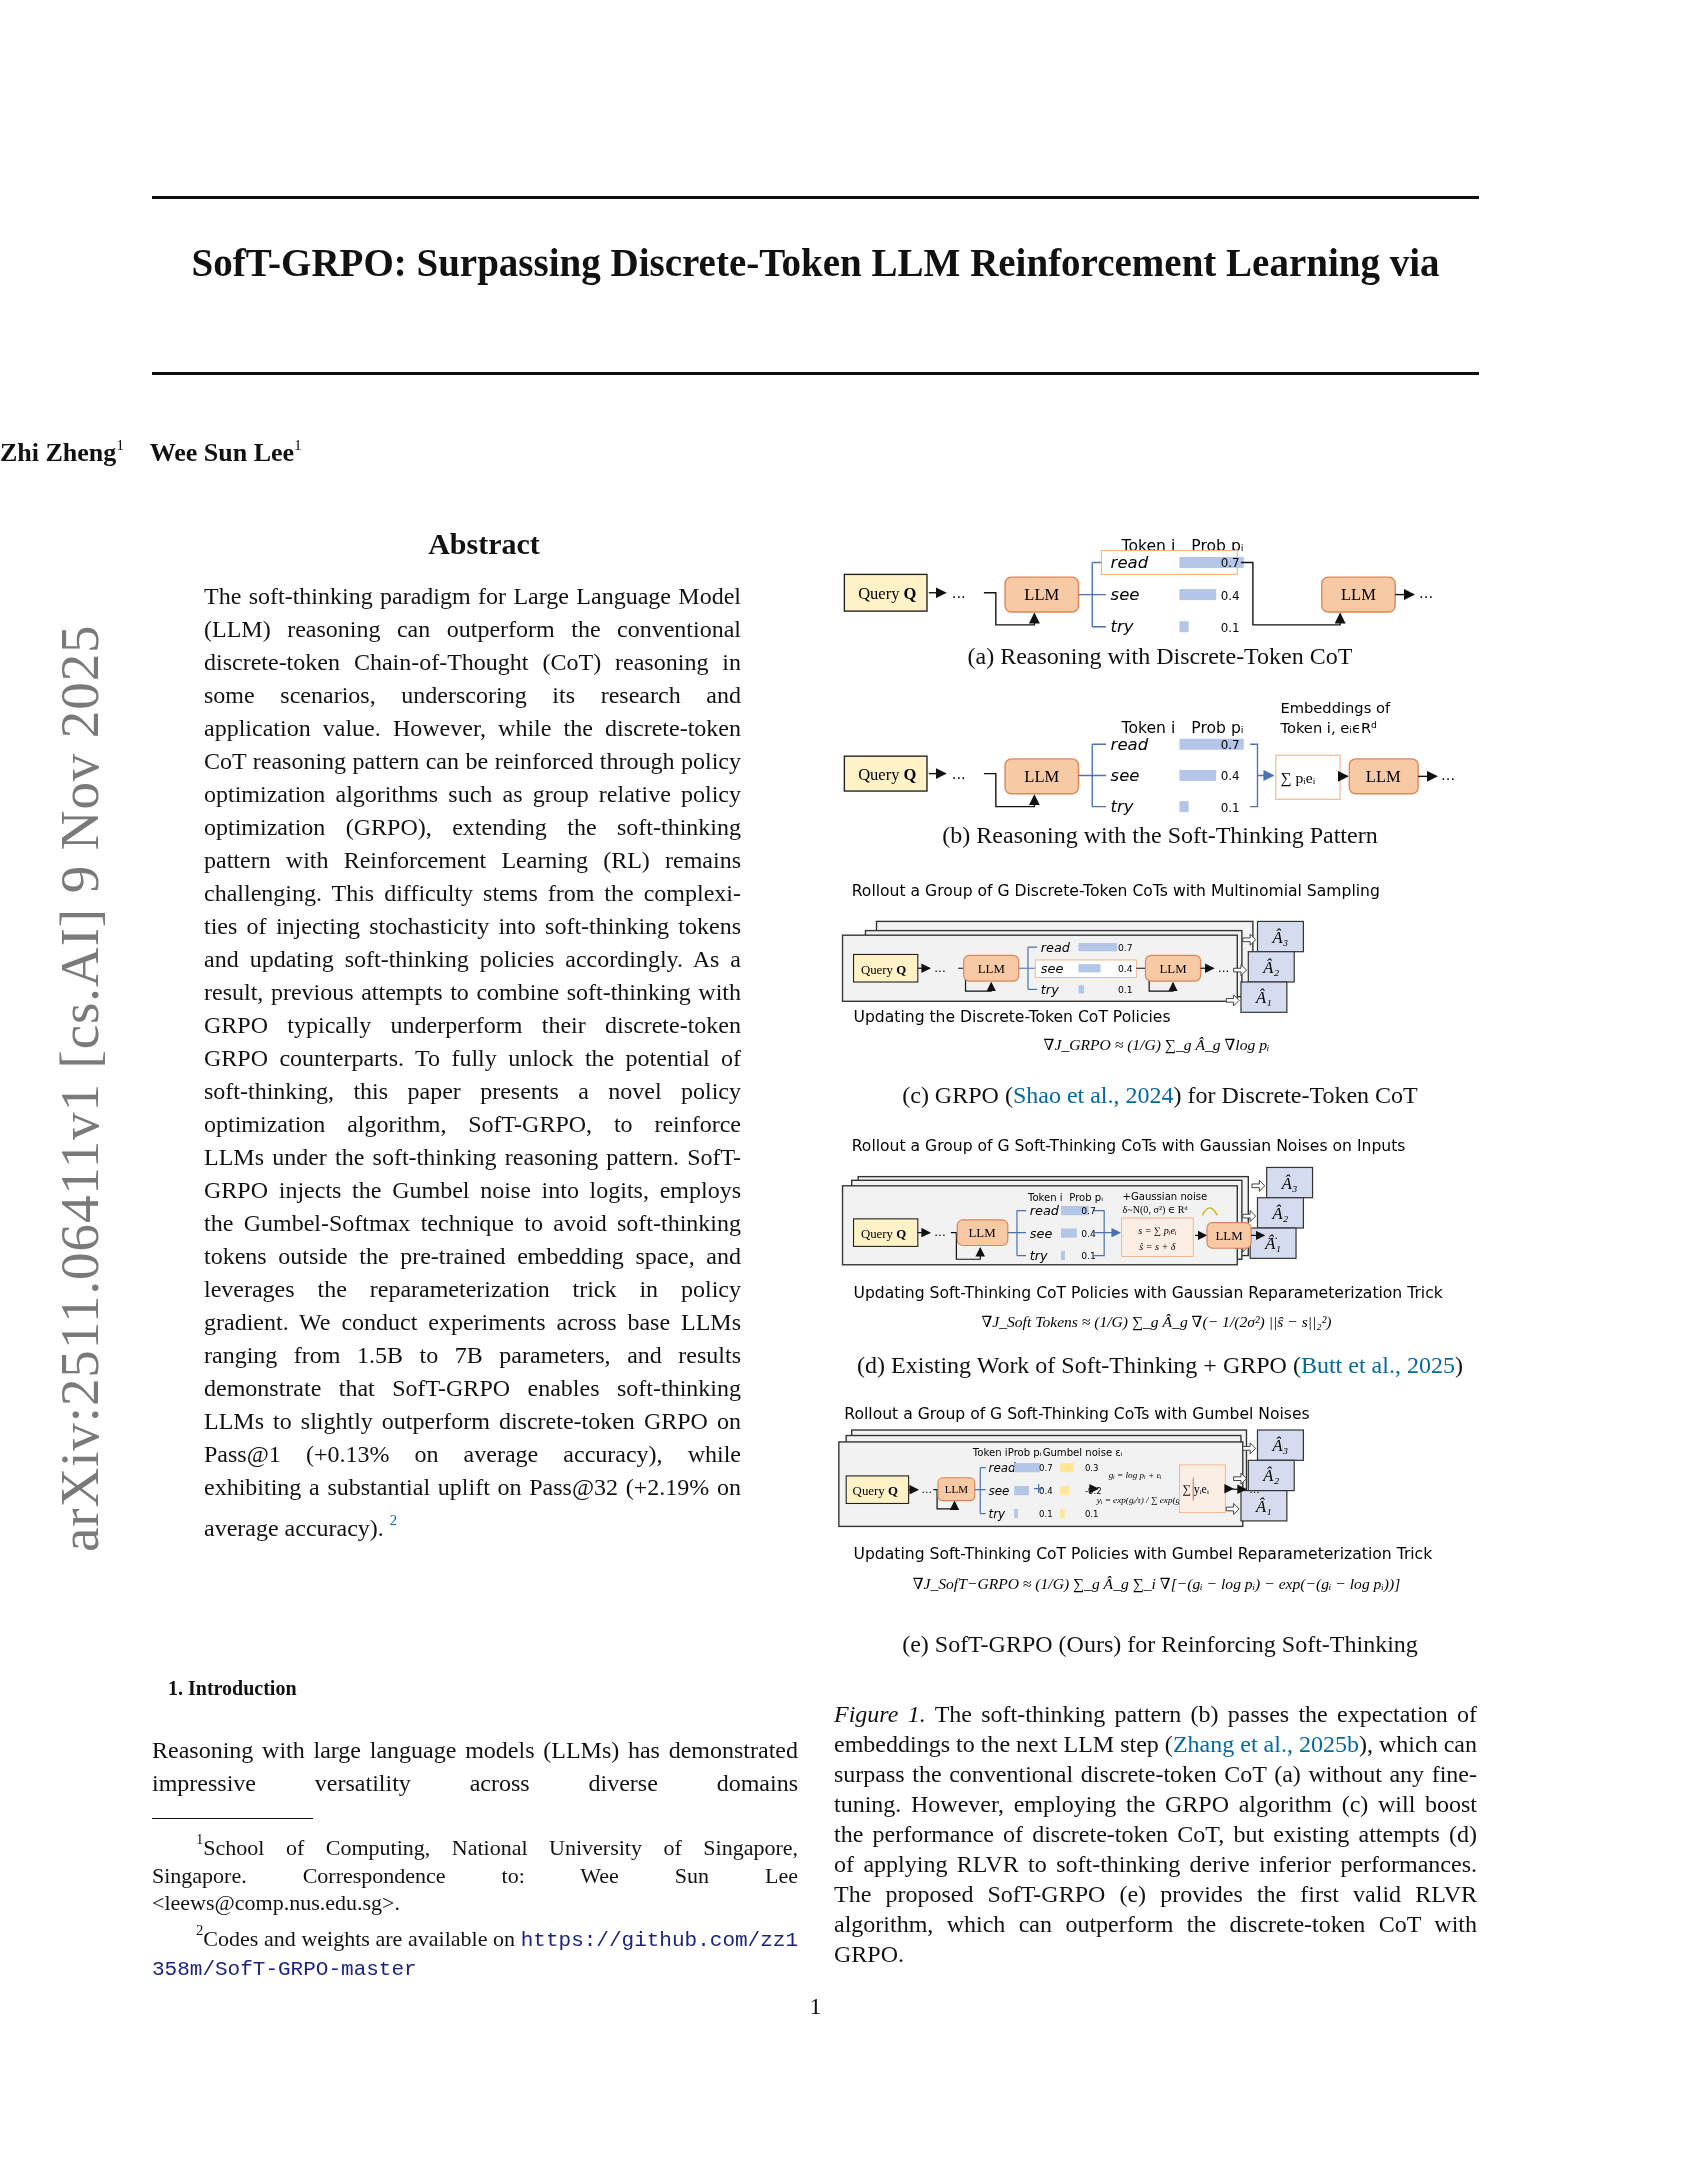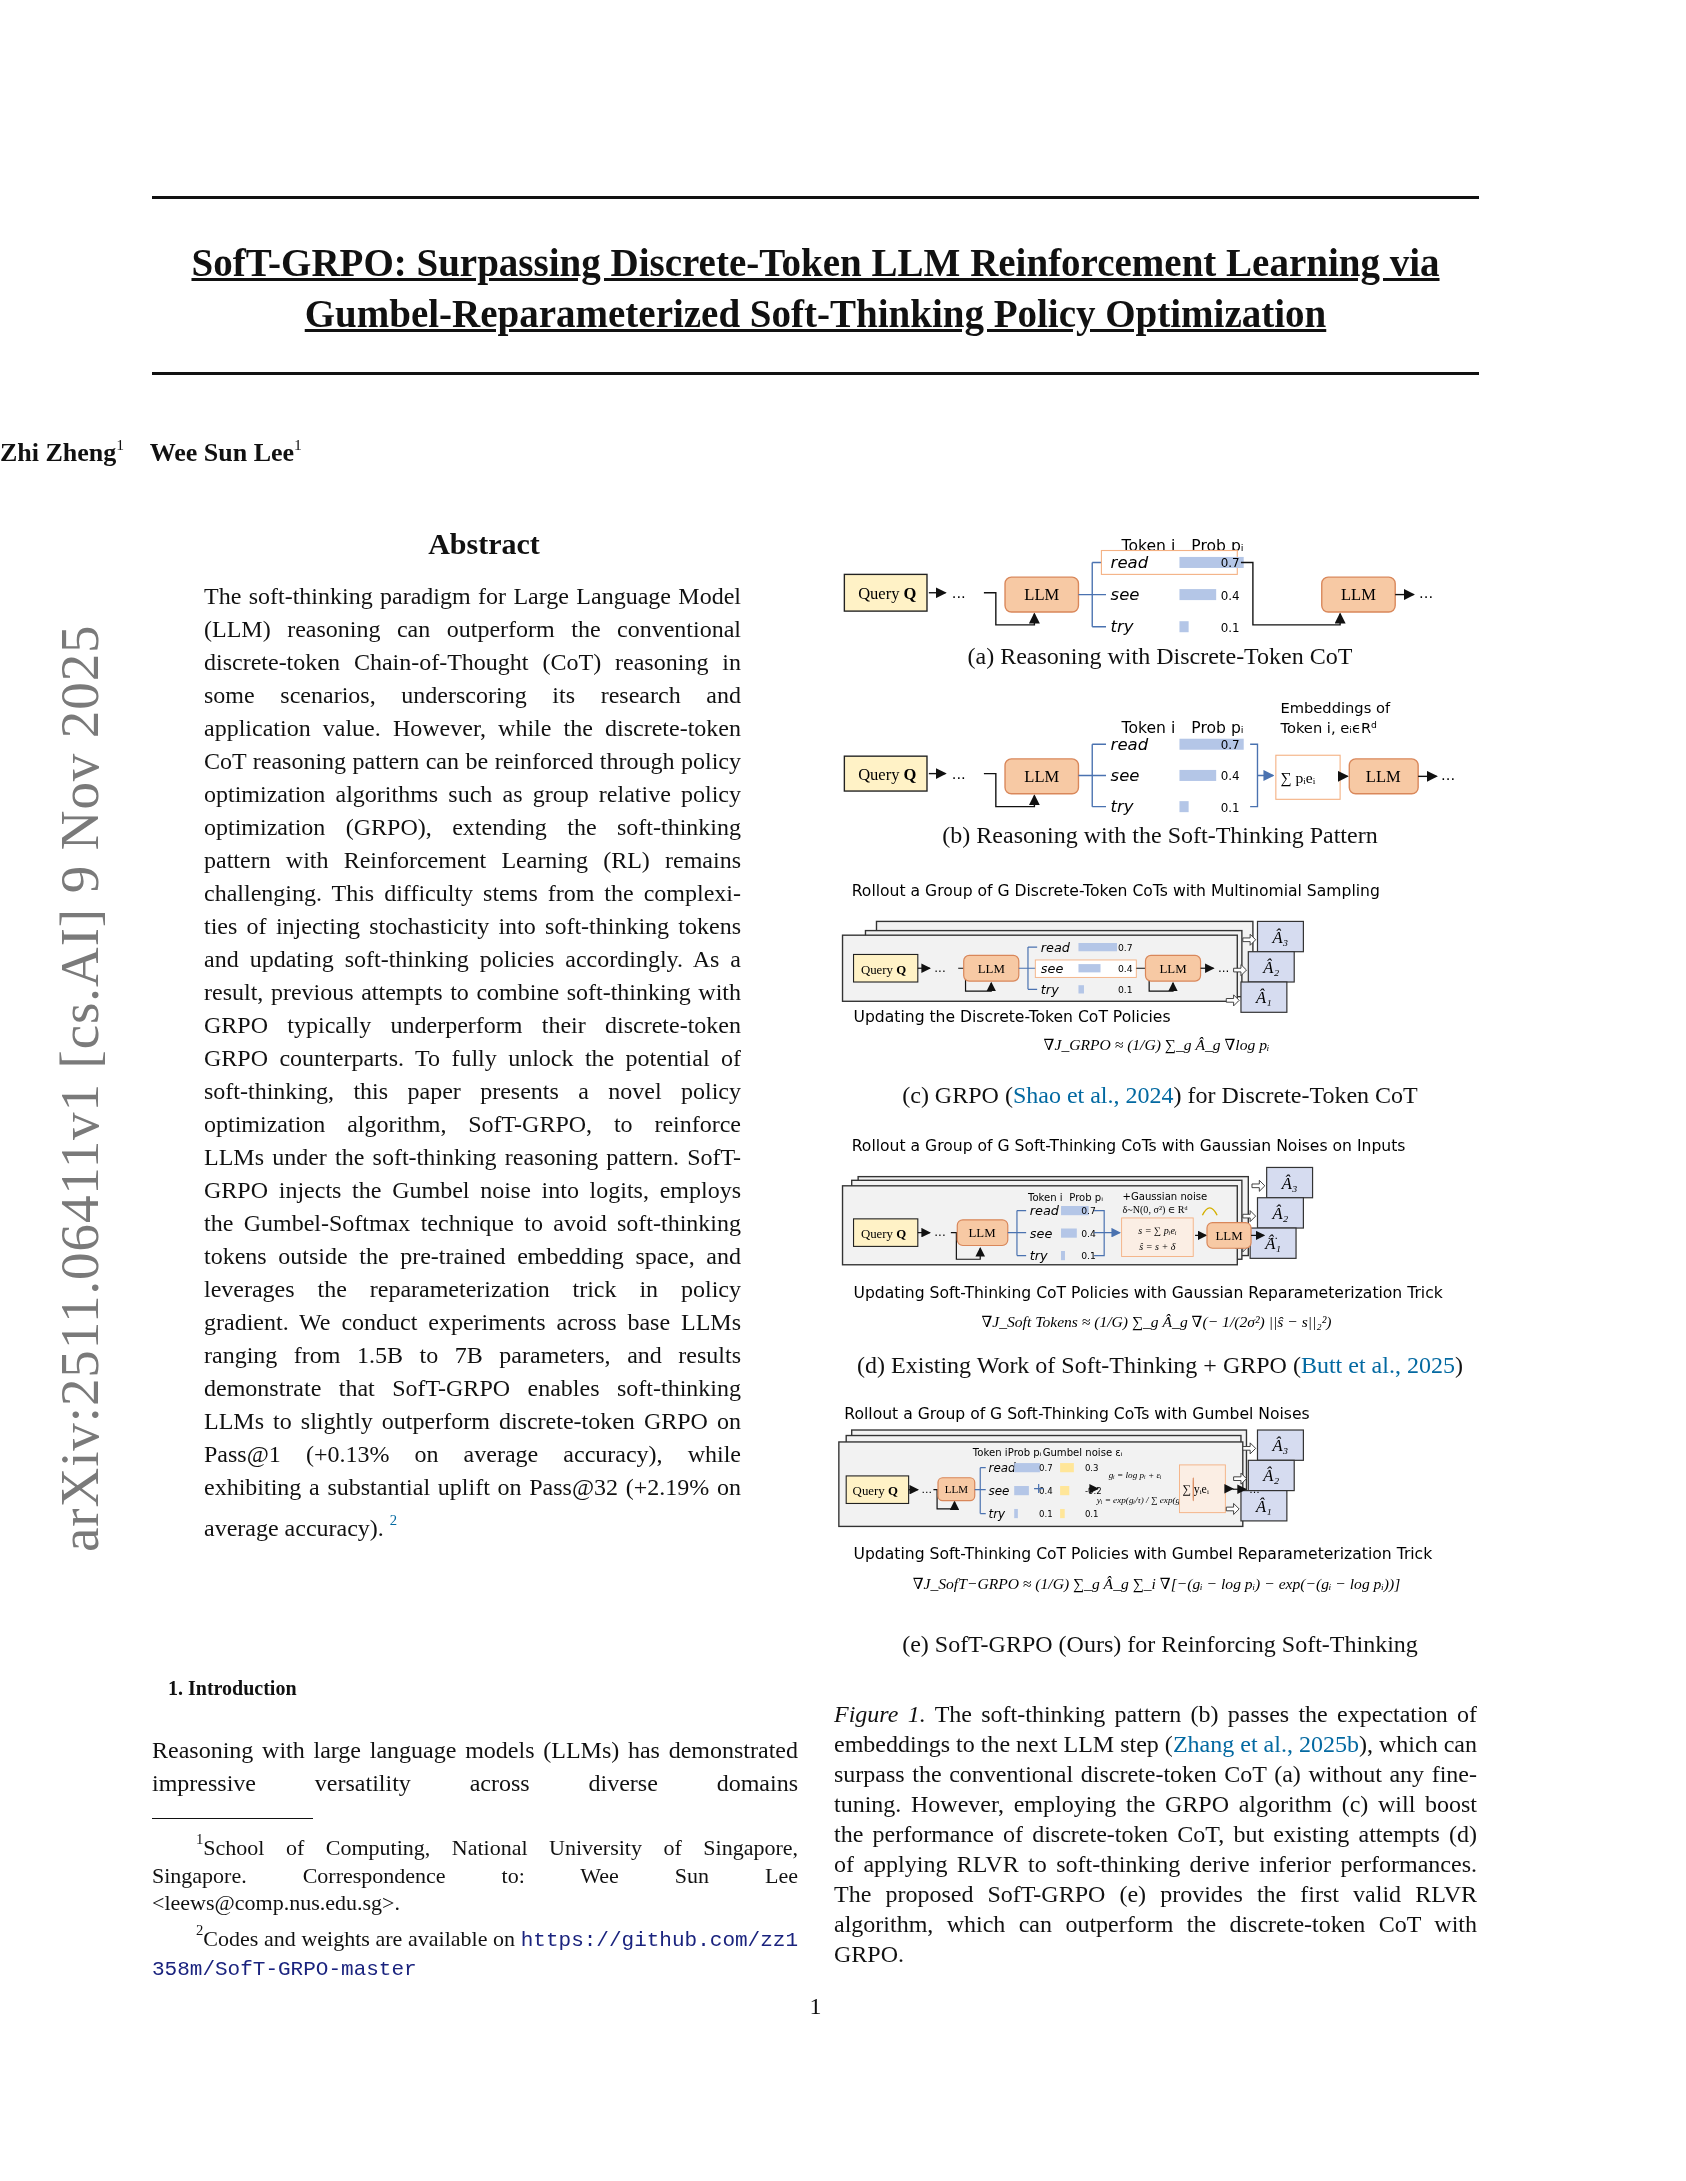--- a/index.html
+++ b/index.html
@@ -1,21 +1,21 @@
 <!DOCTYPE html>
 <html style="font-size:14.7px"><head>
 <meta charset="utf-8">
 <style>
   html, body { margin: 0; padding: 0; background: #fff; }
   body { width: 1686px; height: 2182px; position: relative; overflow: hidden;
          font-family: "Liberation Serif", "DejaVu Serif", serif; color: #111; }
   .abs { position: absolute; }
   .rule { position: absolute; left: 152px; width: 1327px; height: 2.8px; background: #111; }
   .title { position: absolute; left: 152px; width: 1327px; top: 237px; text-align: center;
-           font-weight: bold; font-size: 39px; line-height: 51px; text-decoration: underline; }
+           font-weight: bold; font-size: 39px; line-height: 51px; }
   .authors { position: absolute; left: 0; width: 1631px; top: 436px; text-align: left;
              font-weight: bold; font-size: 26px; }
   .authors sup { font-weight: normal; font-size: 15.6px; vertical-align: 11px; }
   .sidebar { position: absolute; left: 48px; top: 1552px; transform-origin: 0 0; transform: rotate(-90deg);
              font-size: 55px; color: #7a7a7a; white-space: nowrap; letter-spacing: 0.9px; }
   .abs-head { position: absolute; left: 204px; width: 560px; top: 527px; text-align: center;
               font-weight: bold; font-size: 30px; }
   .abs-body { position: absolute; left: 204px; width: 537px; top: 580px; font-size: 24px;
               line-height: 33px; text-align: justify; hyphens: manual; }
   .abs-body sup, .foot sup { font-size: 14.7px; vertical-align: 11px; }
@@ -35,21 +35,20 @@
   .serif { font-family: "Liberation Serif", "DejaVu Serif", serif !important; }
 </style>
 </head>
 <body>
 
 <div class="sidebar">arXiv:2511.06411v1  [cs.AI]  9 Nov 2025</div>
 
 <div class="rule" style="top:196px"></div>
 <div class="title">
   <div>SofT-GRPO: Surpassing Discrete-Token LLM Reinforcement Learning via</div>
-  <div>Gumbel-Reparameterized Soft-Thinking Policy Optimization</div>
 </div>
 <div class="rule" style="top:372px"></div>
 
 <div class="authors">
   <span>Zhi Zheng</span><sup>1</sup>
   &nbsp;&nbsp;
   <span>Wee Sun Lee</span><sup>1</sup>
 </div>
 
 <div class="abs-head">Abstract</div>

